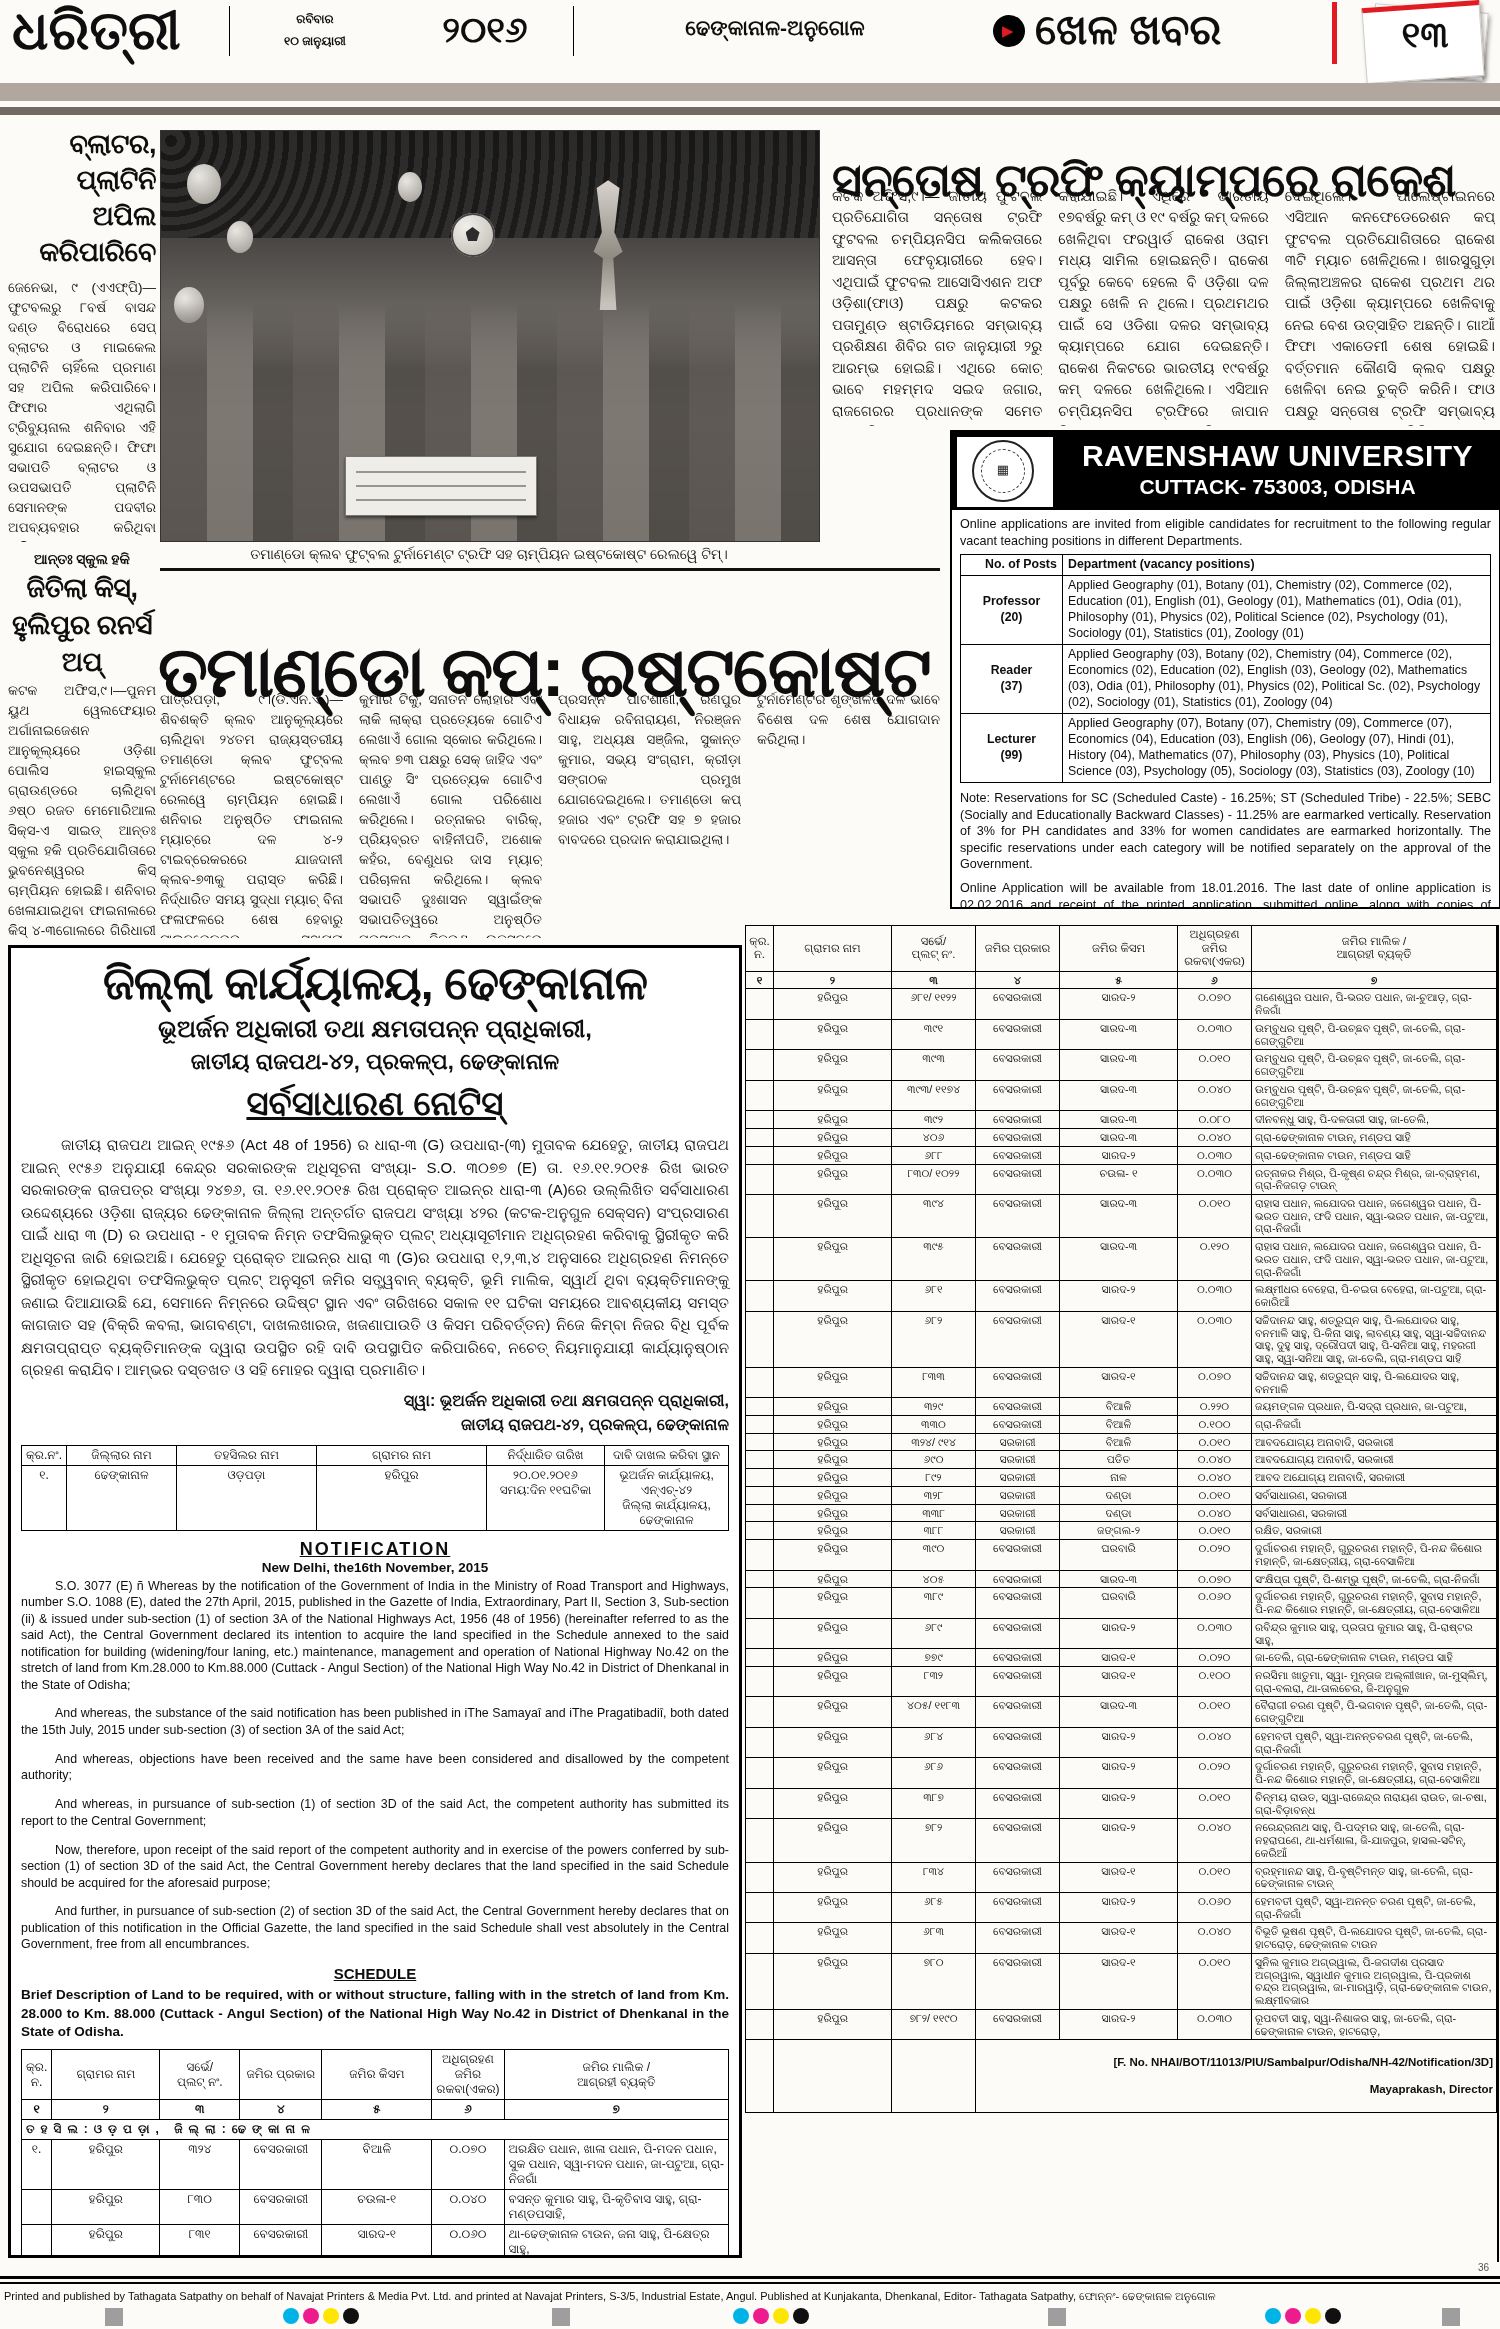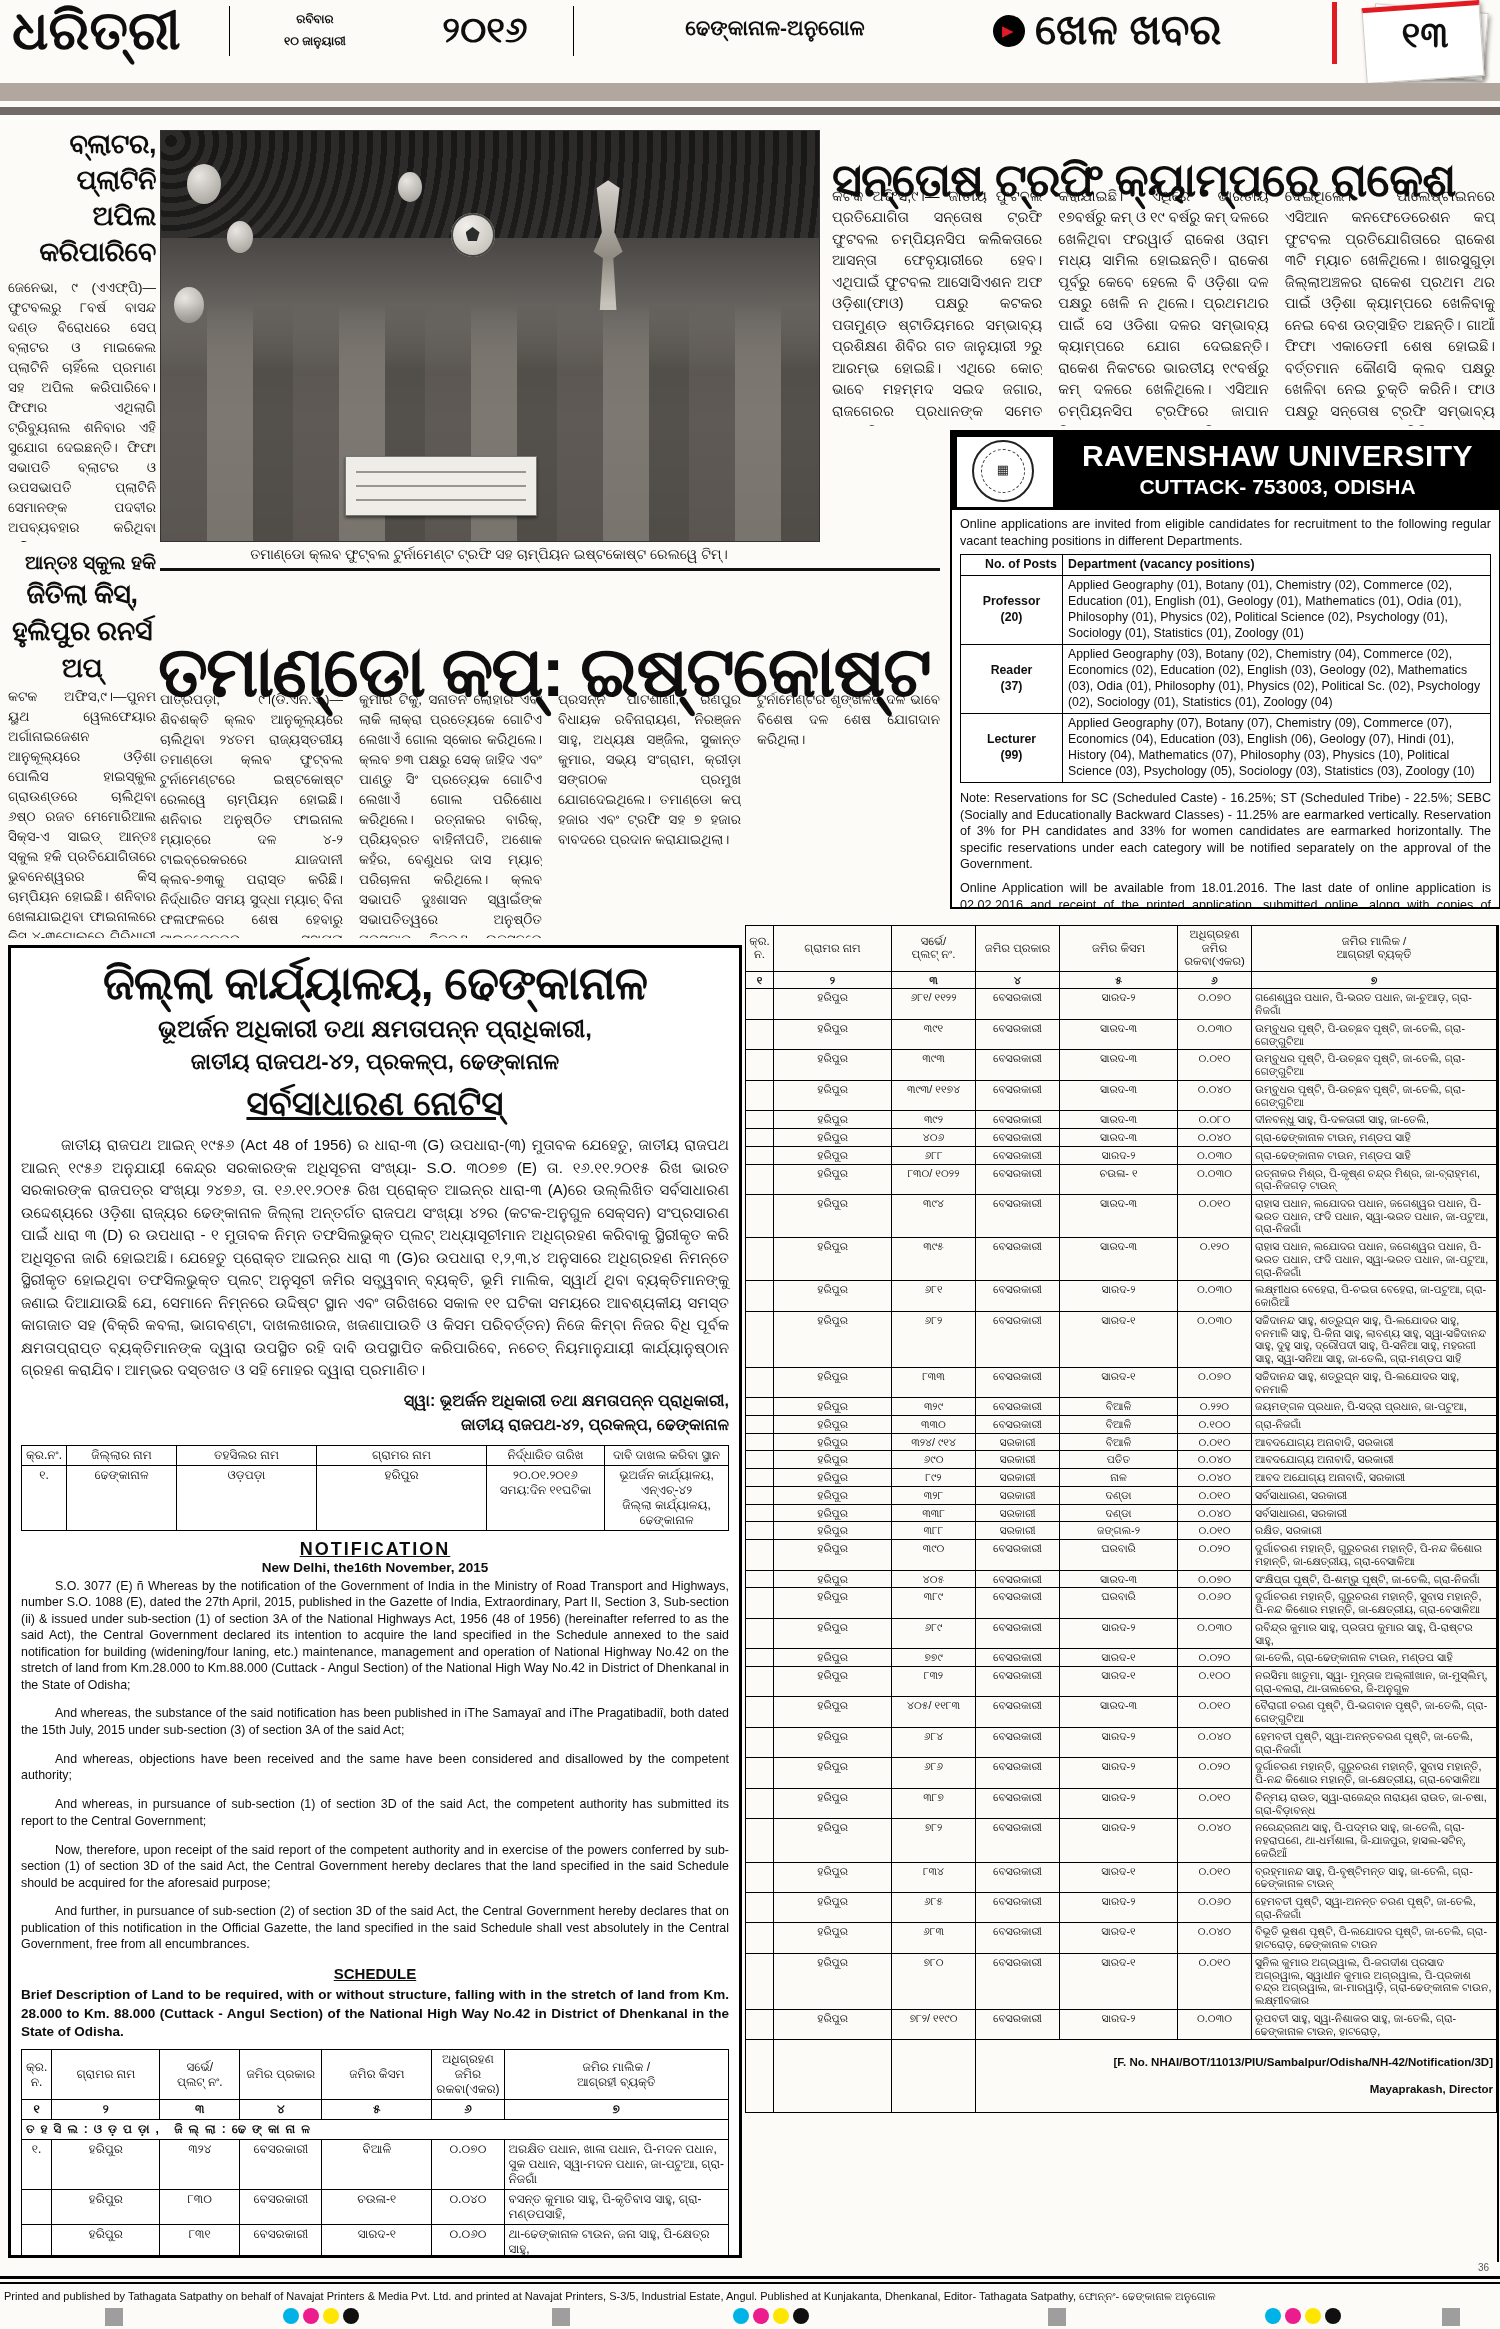--- a/index.html
+++ b/index.html
@@ -23,21 +23,21 @@
   .sheet{position:absolute;background:#fff;border:1px solid #cfcac4;box-shadow:2px 3px 4px rgba(60,55,50,.45);}
   .sheet1{left:10px;top:6px;width:112px;height:66px;transform:rotate(5deg);}
   .sheet2{left:2px;top:2px;width:116px;height:70px;transform:rotate(-4deg);border-top:5px solid #e11b22;}
   .fold-num{position:absolute;left:18px;top:12px;width:90px;text-align:center;font-size:36px;font-weight:bold;}
   .band-light{left:0;top:83px;width:1500px;height:18px;background:#b2a79f;}
   .band-dark{left:0;top:107px;width:1500px;height:8px;background:#736a65;}
 
   
   .headline-sm{font-size:27px;font-weight:bold;line-height:36px;text-align:right;letter-spacing:-.5px;}
   .body-txt{font-size:13.5px;line-height:1.48;}
-  .kicker{font-size:19px;font-weight:bold;text-align:right;}
+  .kicker{font-size:14px;font-weight:bold;text-align:center;font-family:Liberation Serif, serif;}
   .headline-md{font-size:27px;font-weight:bold;line-height:37px;text-align:center;letter-spacing:-.5px;}
   .santosh-hl{font-size:46px;font-weight:bold;letter-spacing:-1px;}
   .cols{display:flex;gap:16px;}
   .cols>div{flex:1;overflow:hidden;}
   .tam-hl{font-size:70px;font-weight:bold;letter-spacing:-2px;text-align:center;line-height:94px;white-space:nowrap;}
   .rule{background:#111;}
 
   
   .photo{left:160px;top:130px;width:658px;height:410px;border:1px solid #333;
     background:linear-gradient(180deg,#20201f 0%,#3a3836 18%,#6a6662 45%,#8a8580 70%,#716d68 100%);}

